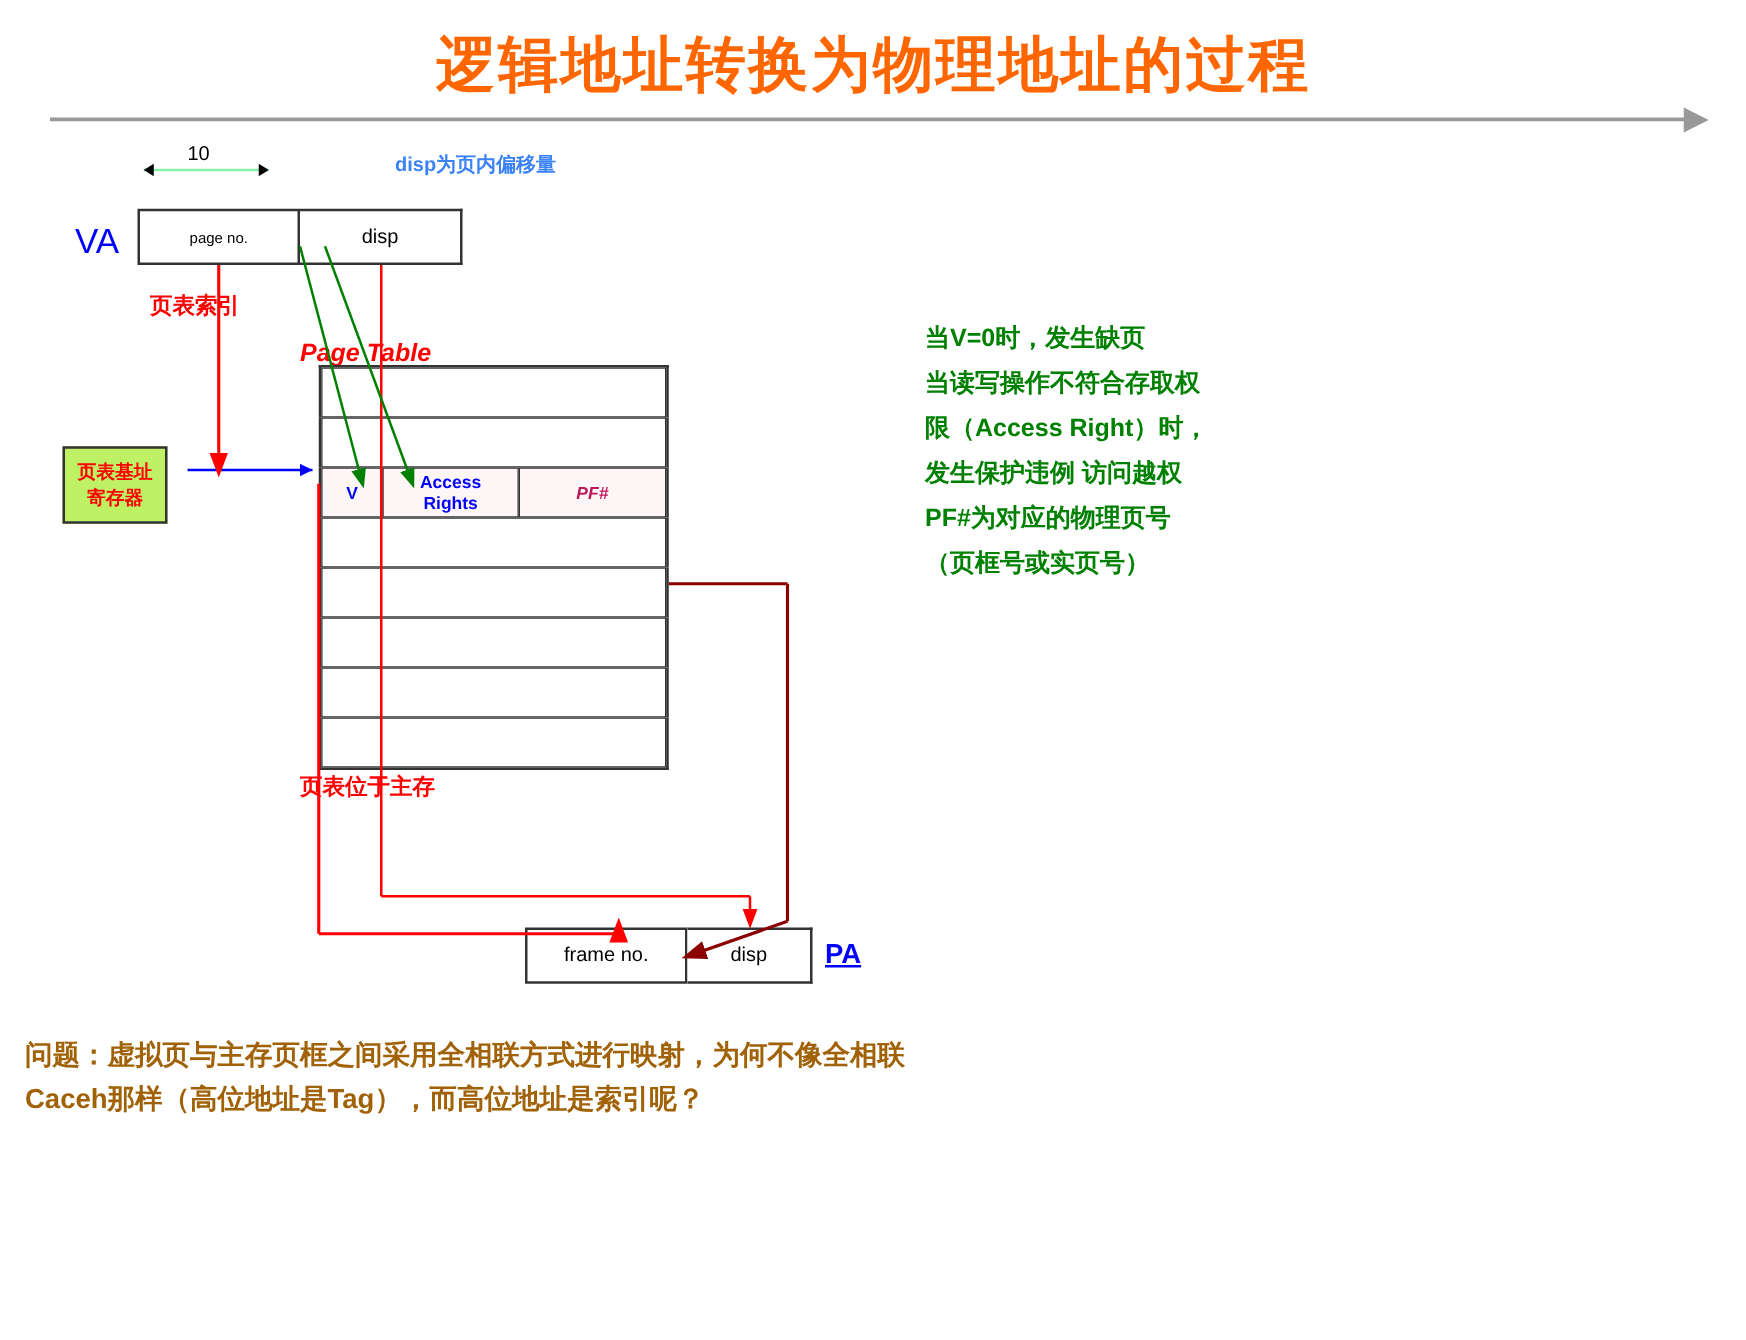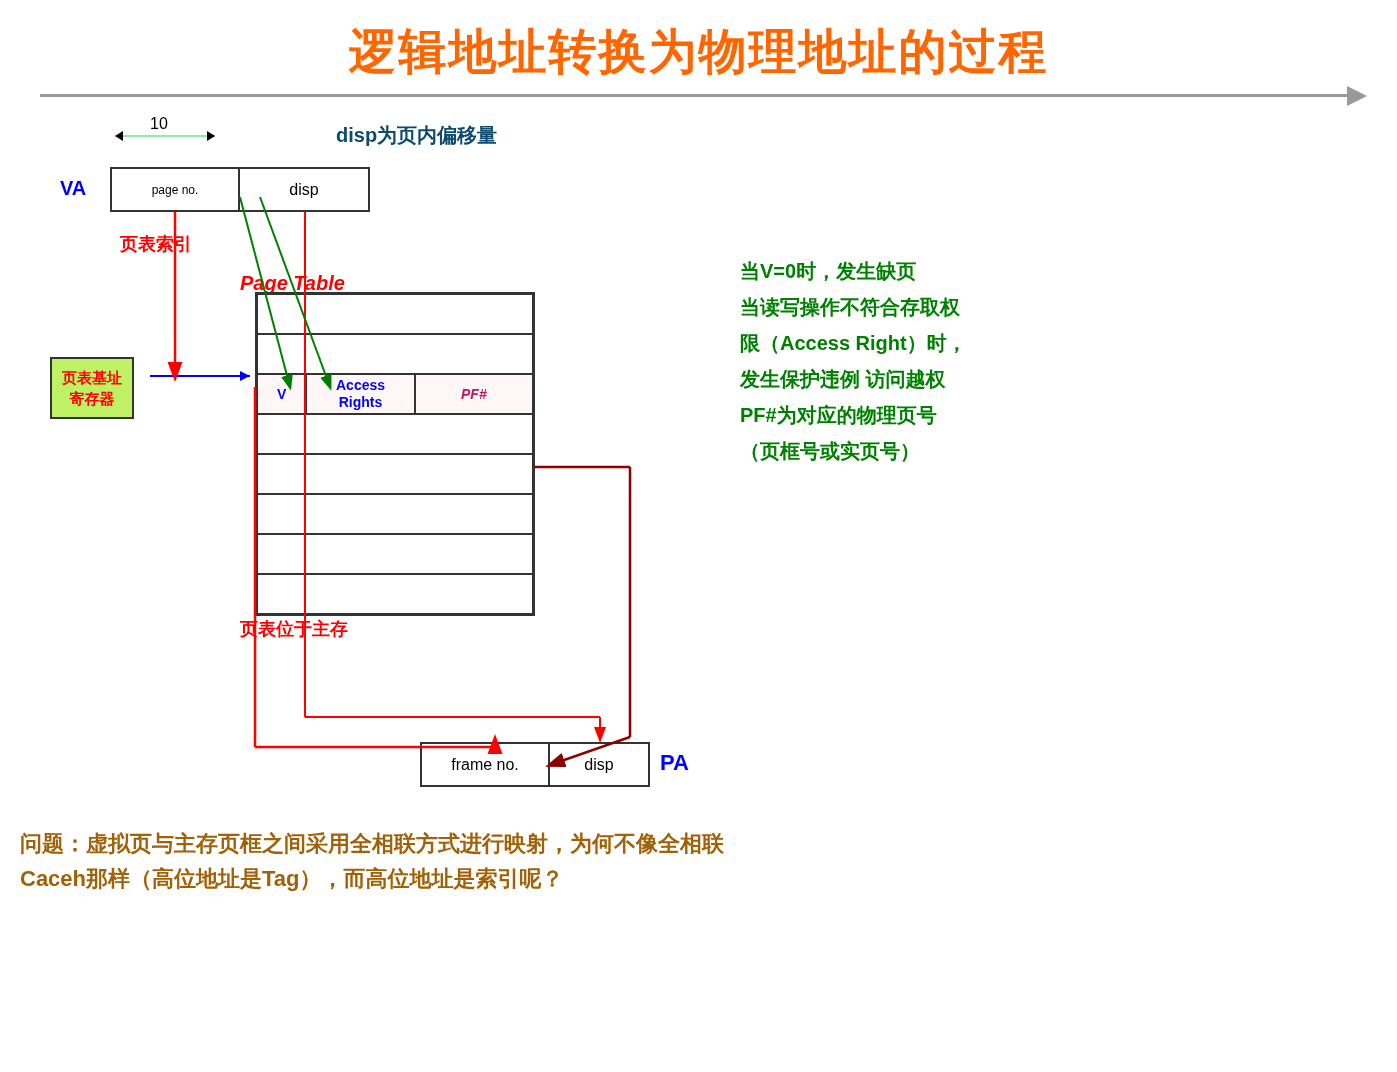--- a/index.html
+++ b/index.html
@@ -53,22 +53,22 @@
       position: relative;
       width: 620px;
       flex-shrink: 0;
     }
     
     .va-label {
       position: absolute;
       top: 60px;
       left: 20px;
       color: blue;
-      font-weight: bold;
-      font-size: 20px;
+      font-weight: normal;
+      font-size: 28px;
     }
     .va-box {
       position: absolute;
       top: 50px;
       left: 70px;
       display: flex;
     }
     .va-pageno {
       border: 2px solid #333;
       width: 130px;
@@ -87,24 +87,24 @@
       display: flex;
       align-items: center;
       justify-content: center;
       font-size: 16px;
       background: #fff;
     }
     
     .disp-label {
       position: absolute;
       top: 5px;
-      left: 296px;
-      font-size: 20px;
-      font-weight: bold;
-      color: #0c4a6e;
+      left: 276px;
+      font-size: 16px;
+      font-weight: bold;
+      color: #3b82f6;
     }
     
     .arrow-10 {
       position: absolute;
       top: 15px;
       left: 75px;
       display: flex;
       align-items: center;
       font-size: 16px;
       color: #000;
@@ -273,20 +273,21 @@
       font-size: 16px;
       background: #fff;
     }
     .pa-label {
       position: absolute;
       top: 633px;
       left: 620px;
       color: blue;
       font-weight: bold;
       font-size: 22px;
+      text-decoration: underline;
     }
     
     .main-mem-label {
       position: absolute;
       top: 500px;
       left: 200px;
       color: red;
       font-size: 18px;
       font-weight: bold;
     }

